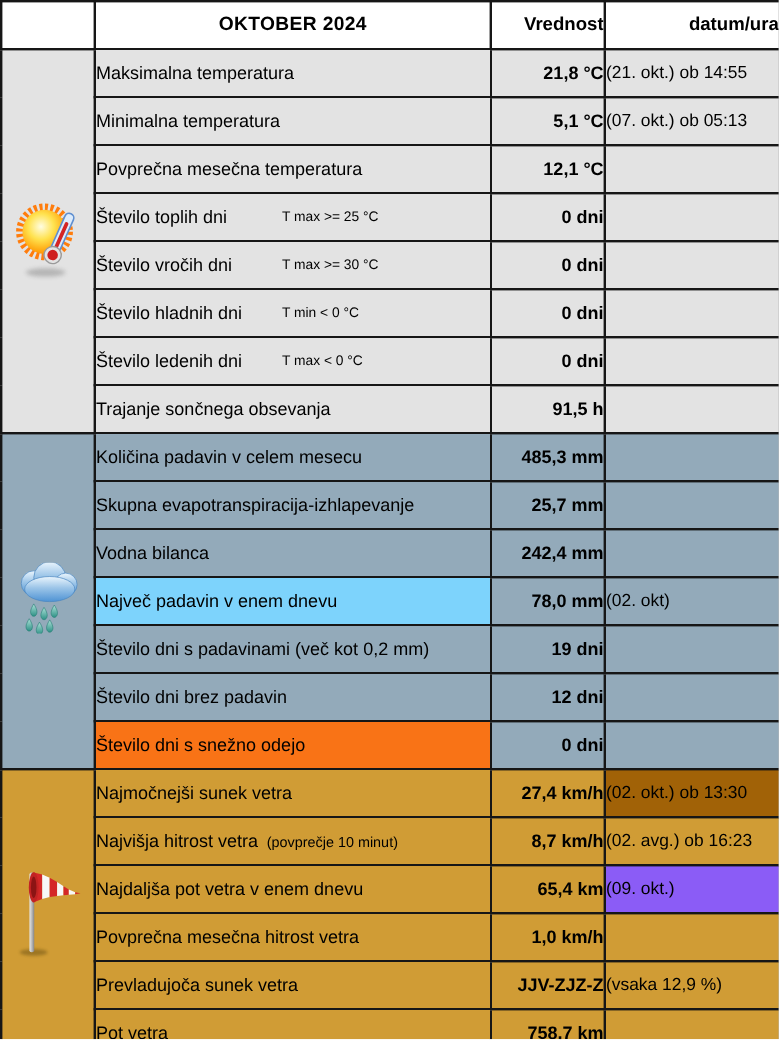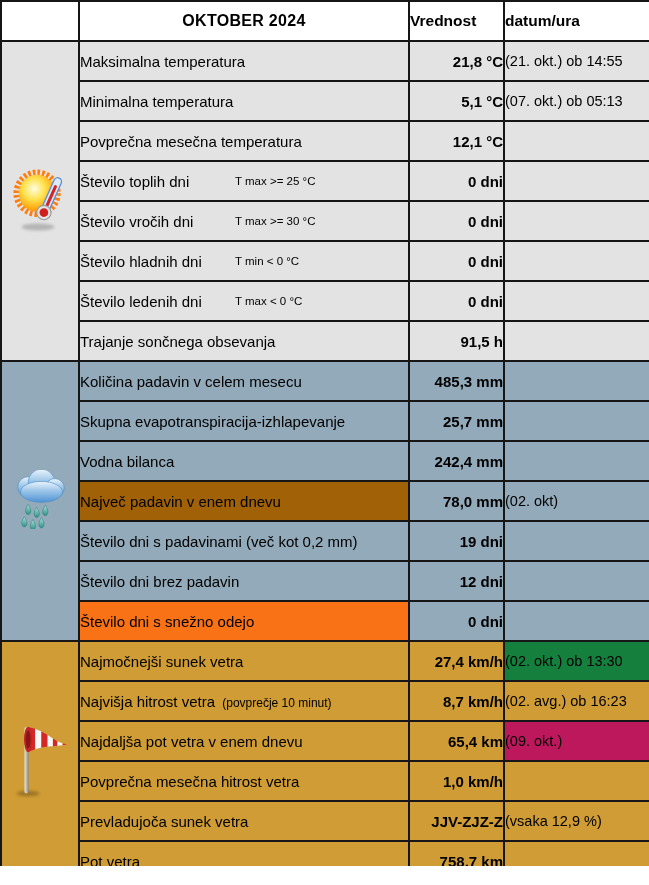--- a/index.html
+++ b/index.html
@@ -14,21 +14,21 @@
     border:2px solid #161616;padding:0;vertical-align:middle;
     overflow:hidden;
   }
   tr{height:40px;}
   td.corner{border:none;background:#fff;}
   th.title-cell{
     background:#fff;font-size:16px;font-weight:bold;text-align:center;
     letter-spacing:.3px;
   }
   th.col-head{
-    background:#fff;font-size:15.5px;font-weight:bold;text-align:left;
+    background:#fff;font-size:15.5px;font-weight:bold;text-align:right;
   }
   td.icon-cell{text-align:center;vertical-align:middle;}
   td.label-cell{
     position:relative;text-align:left;padding:0 4px 0 9px;font-size:15px;
     white-space:nowrap;
   }
   .note-tab{
     position:absolute;left:155px;top:50%;transform:translateY(-50%);
     font-size:11.5px;white-space:nowrap;
   }
@@ -197,21 +197,21 @@
   </tr>
         <tr class="data-row">
     <td class="label-cell" style="background-color: rgb(147, 170, 186);">
       <span class="lbl">Vodna bilanca</span>
       
     </td>
     <td class="value-cell" style="background-color: rgb(147, 170, 186);">242,4 mm</td>
     <td class="date-cell" style="background-color: rgb(147, 170, 186);"></td>
   </tr>
         <tr class="data-row">
-    <td class="label-cell" style="background-color: #a16207; margin-left: 32px;">
+    <td class="label-cell" style="background-color: #7dd3fc; margin-left: 32px;">
       <span class="lbl">Največ padavin v enem dnevu</span>
       
     </td>
     <td class="value-cell" style="background-color: rgb(147, 170, 186);">78,0 mm</td>
     <td class="date-cell" style="background-color: rgb(147, 170, 186);">(02. okt)</td>
   </tr>
         <tr class="data-row">
     <td class="label-cell" style="background-color: rgb(147, 170, 186);">
       <span class="lbl">Število dni s padavinami (več kot 0,2 mm)</span>
       
@@ -247,37 +247,37 @@
     <path d="M50,26 L56,28.5 L56,30.5 L50,31 Z" fill="#f7f7f7"></path>
     <path d="M56,28.5 L61,29.5 L56,30.5 Z" fill="#d42727"></path>
     <ellipse cx="17" cy="24" rx="4.6" ry="14.2" fill="#c22323"></ellipse>
     <ellipse cx="17" cy="24" rx="2.6" ry="10.2" fill="#8c1414"></ellipse>
   </svg></td>
           <td class="label-cell" style="background-color: rgb(208, 156, 53);">
       <span class="lbl">Najmočnejši sunek vetra</span>
       
     </td>
     <td class="value-cell" style="background-color: rgb(208, 156, 53);">27,4 km/h</td>
-    <td class="date-cell" style="background-color: #15803d;">(02. okt.) ob 13:30</td>
+    <td class="date-cell" style="background-color: #a16207;">(02. okt.) ob 13:30</td>
   </tr>
         <tr class="data-row">
     <td class="label-cell" style="background-color: rgb(208, 156, 53);">
       <span class="lbl">Najvišja hitrost vetra</span>
       <span class="note-inline">(povprečje 10 minut)</span>
     </td>
     <td class="value-cell" style="background-color: rgb(208, 156, 53);">8,7 km/h</td>
     <td class="date-cell" style="background-color: rgb(208, 156, 53);">(02. avg.) ob 16:23</td>
   </tr>
         <tr class="data-row">
     <td class="label-cell" style="background-color: rgb(208, 156, 53);">
       <span class="lbl">Najdaljša pot vetra v enem dnevu</span>
       
     </td>
     <td class="value-cell" style="background-color: rgb(208, 156, 53);">65,4 km</td>
-    <td class="date-cell" style="background-color: #be185d;">(09. okt.)</td>
+    <td class="date-cell" style="background-color: #8b5cf6;">(09. okt.)</td>
   </tr>
         <tr class="data-row">
     <td class="label-cell" style="background-color: rgb(208, 156, 53);">
       <span class="lbl">Povprečna mesečna hitrost vetra</span>
       
     </td>
     <td class="value-cell" style="background-color: rgb(208, 156, 53);">1,0 km/h</td>
     <td class="date-cell" style="background-color: rgb(208, 156, 53);"></td>
   </tr>
         <tr class="data-row">

